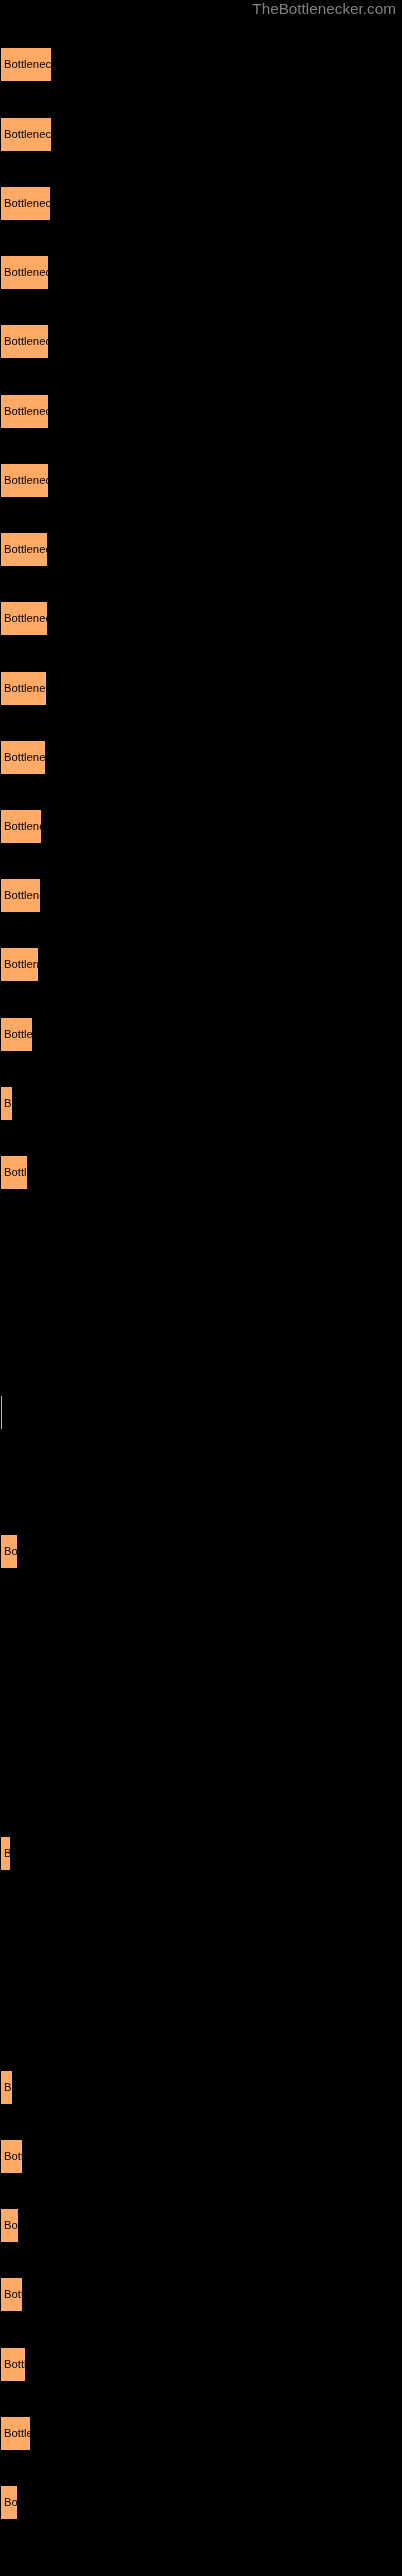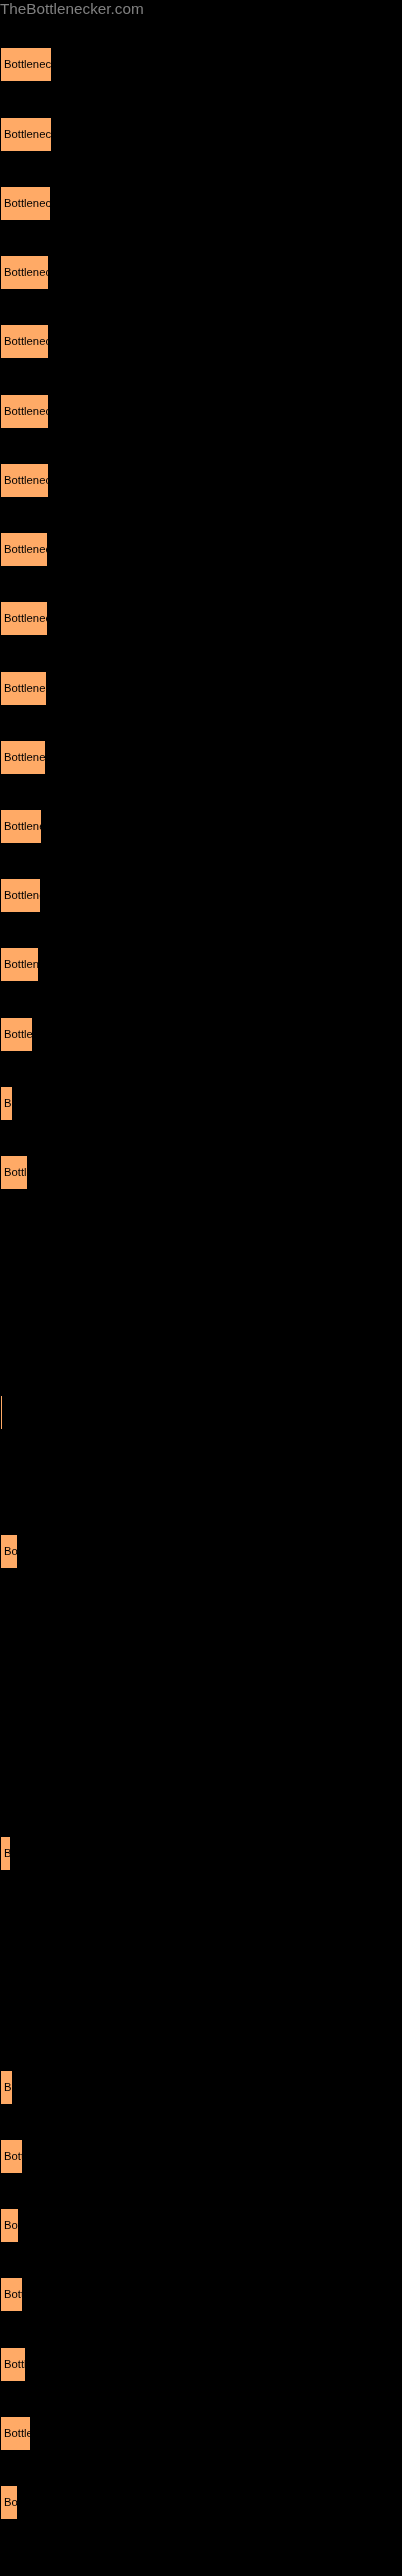--- a/index.html
+++ b/index.html
@@ -13,20 +13,21 @@
     position: relative;
     font-family: "Liberation Sans", sans-serif;
     overflow: hidden;
   }
 
   .site-title {
     position: absolute;
     top: 0px;
     left: 0px;
     width: 396px;
+    text-align: right;
     color: #808080;
     font-size: 15.3px;
     font-family: "Liberation Sans", sans-serif;
     letter-spacing: 0px;
     white-space: nowrap;
   }
 
   .chart {
     position: absolute;
     top: 0;

